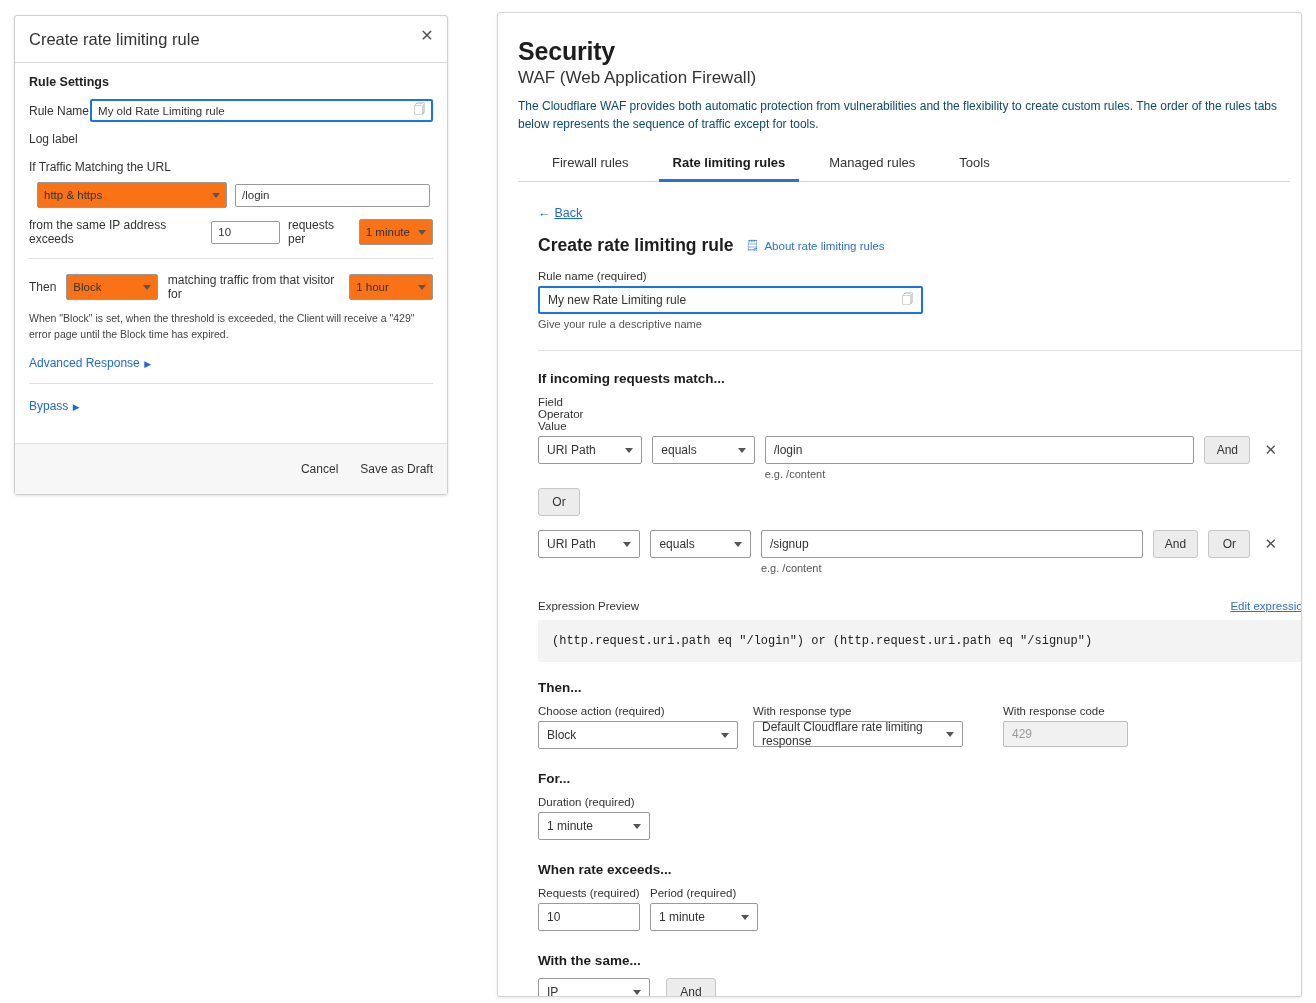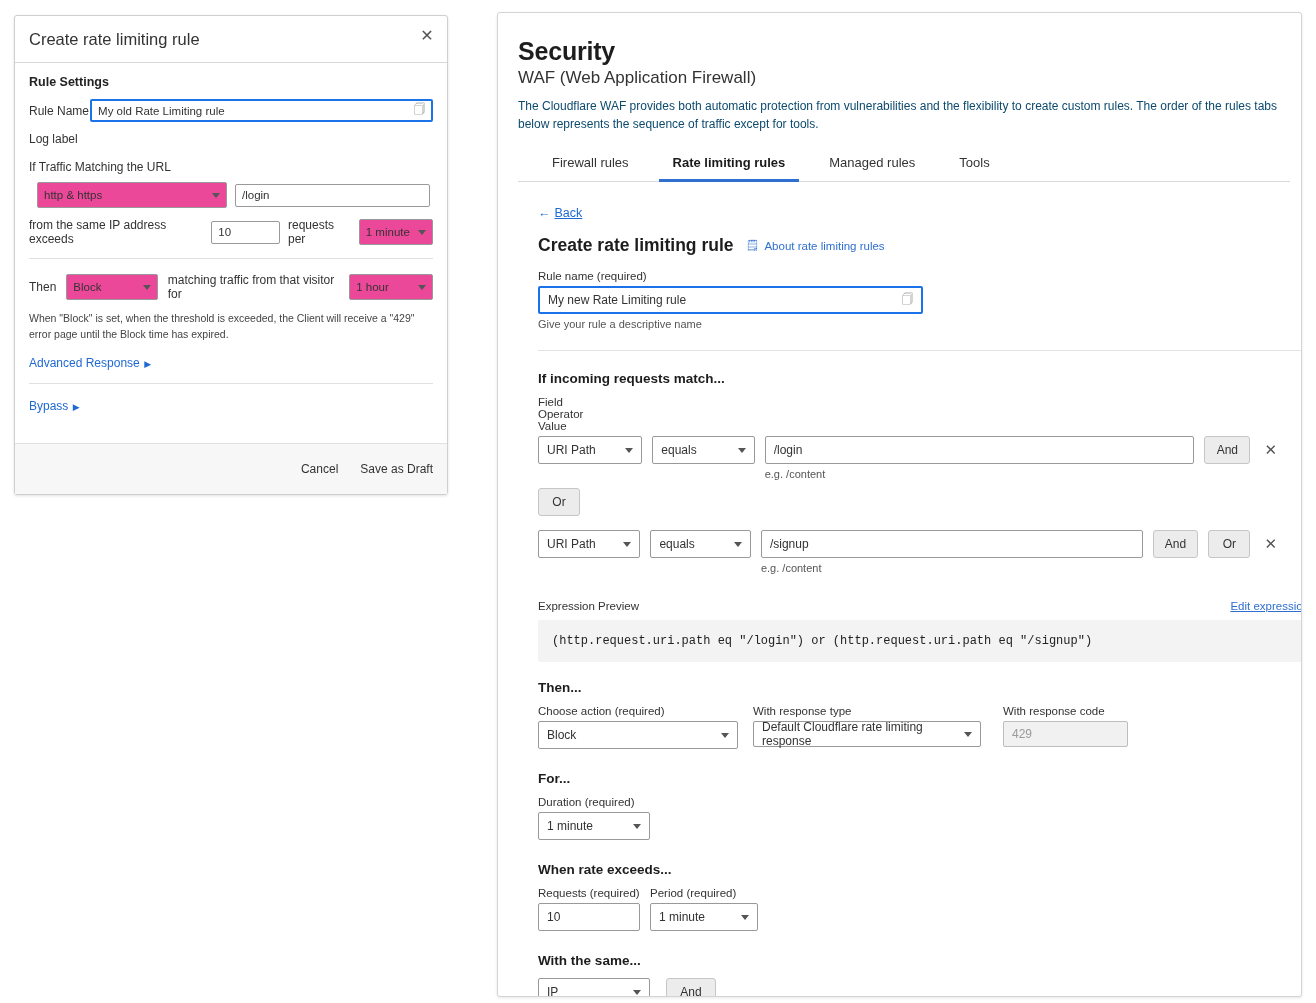--- a/index.html
+++ b/index.html
@@ -54,21 +54,21 @@
     display: flex; align-items: center;
     border-radius: 2px;
   }
   .inp.focused { border: 2px solid #1a73e8; }
   .inp .val { flex: 1; overflow: hidden; white-space: nowrap; }
   .inp .trailing-icon { font-size: 11px; color: #666; margin-left: 4px; }
 
   .sel {
     height: 23px;
     border: 1px solid #999;
-    background: #ec4899;
+    background: #f97316;
     font-size: 11.5px;
     color: #333;
     padding: 12px 6px;
     display: flex; align-items: center; justify-content: space-between;
     border-radius: 2px;
   }
   .caret { width: 0; height: 0; border-left: 4px solid transparent; border-right: 4px solid transparent; border-top: 5px solid #555; margin-left: 6px; }
 
   .link-blue { color: #1e69d2; font-size: 12px; cursor: pointer; }
   .tri { font-size: 9px; }
@@ -374,21 +374,21 @@
       <div style="display:flex; align-items:flex-start; gap:0;">
         <div style="width:215px;">
           <div class="fld-label">Choose action (required)</div>
           <div class="m-sel" style="width:200px;">
             <span>Block</span>
             <span class="caret"></span>
           </div>
         </div>
         <div style="width:250px;">
           <div class="fld-label">With response type</div>
-          <div class="m-sel" style="width:228px;height:26px;">
+          <div class="m-sel" style="width:210px;height:26px;">
             <span>Default Cloudflare rate limiting response</span>
             <span class="caret"></span>
           </div>
         </div>
         <div style="width:140px;">
           <div class="fld-label">With response code</div>
           <div class="m-inp disabled" style="width:125px;height:26px;">
             <span class="val">429</span>
           </div>
         </div>

